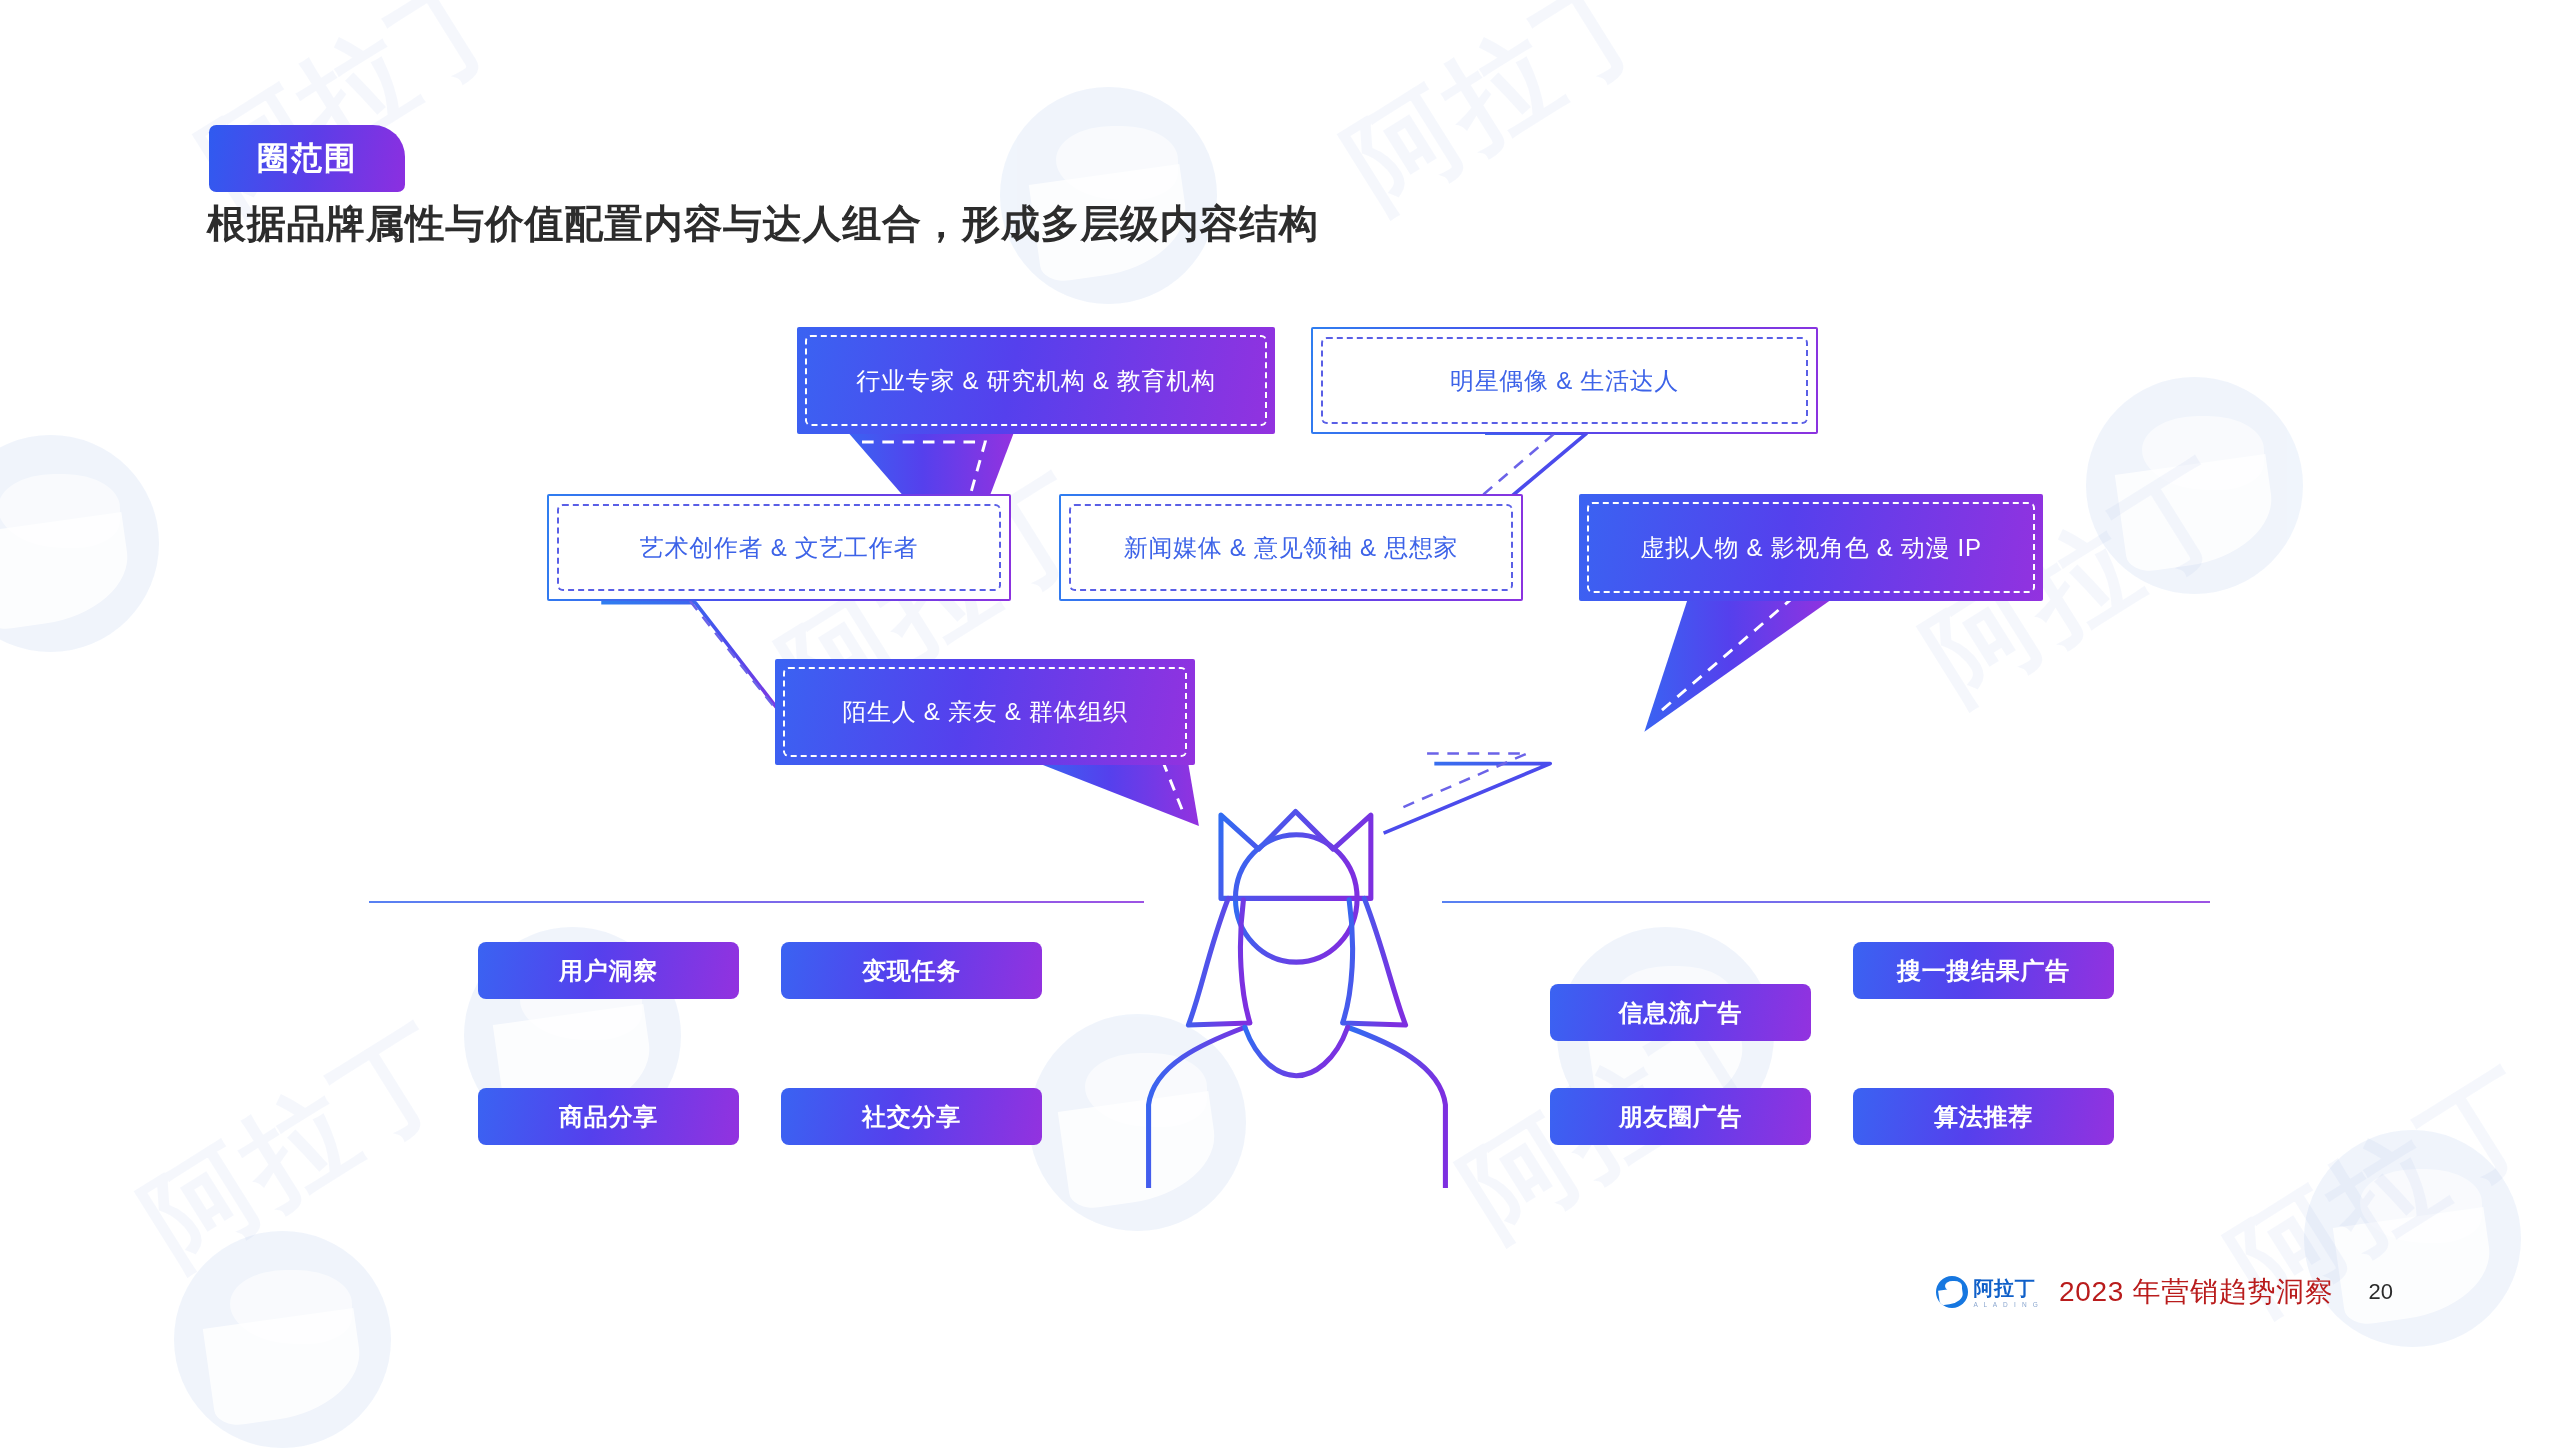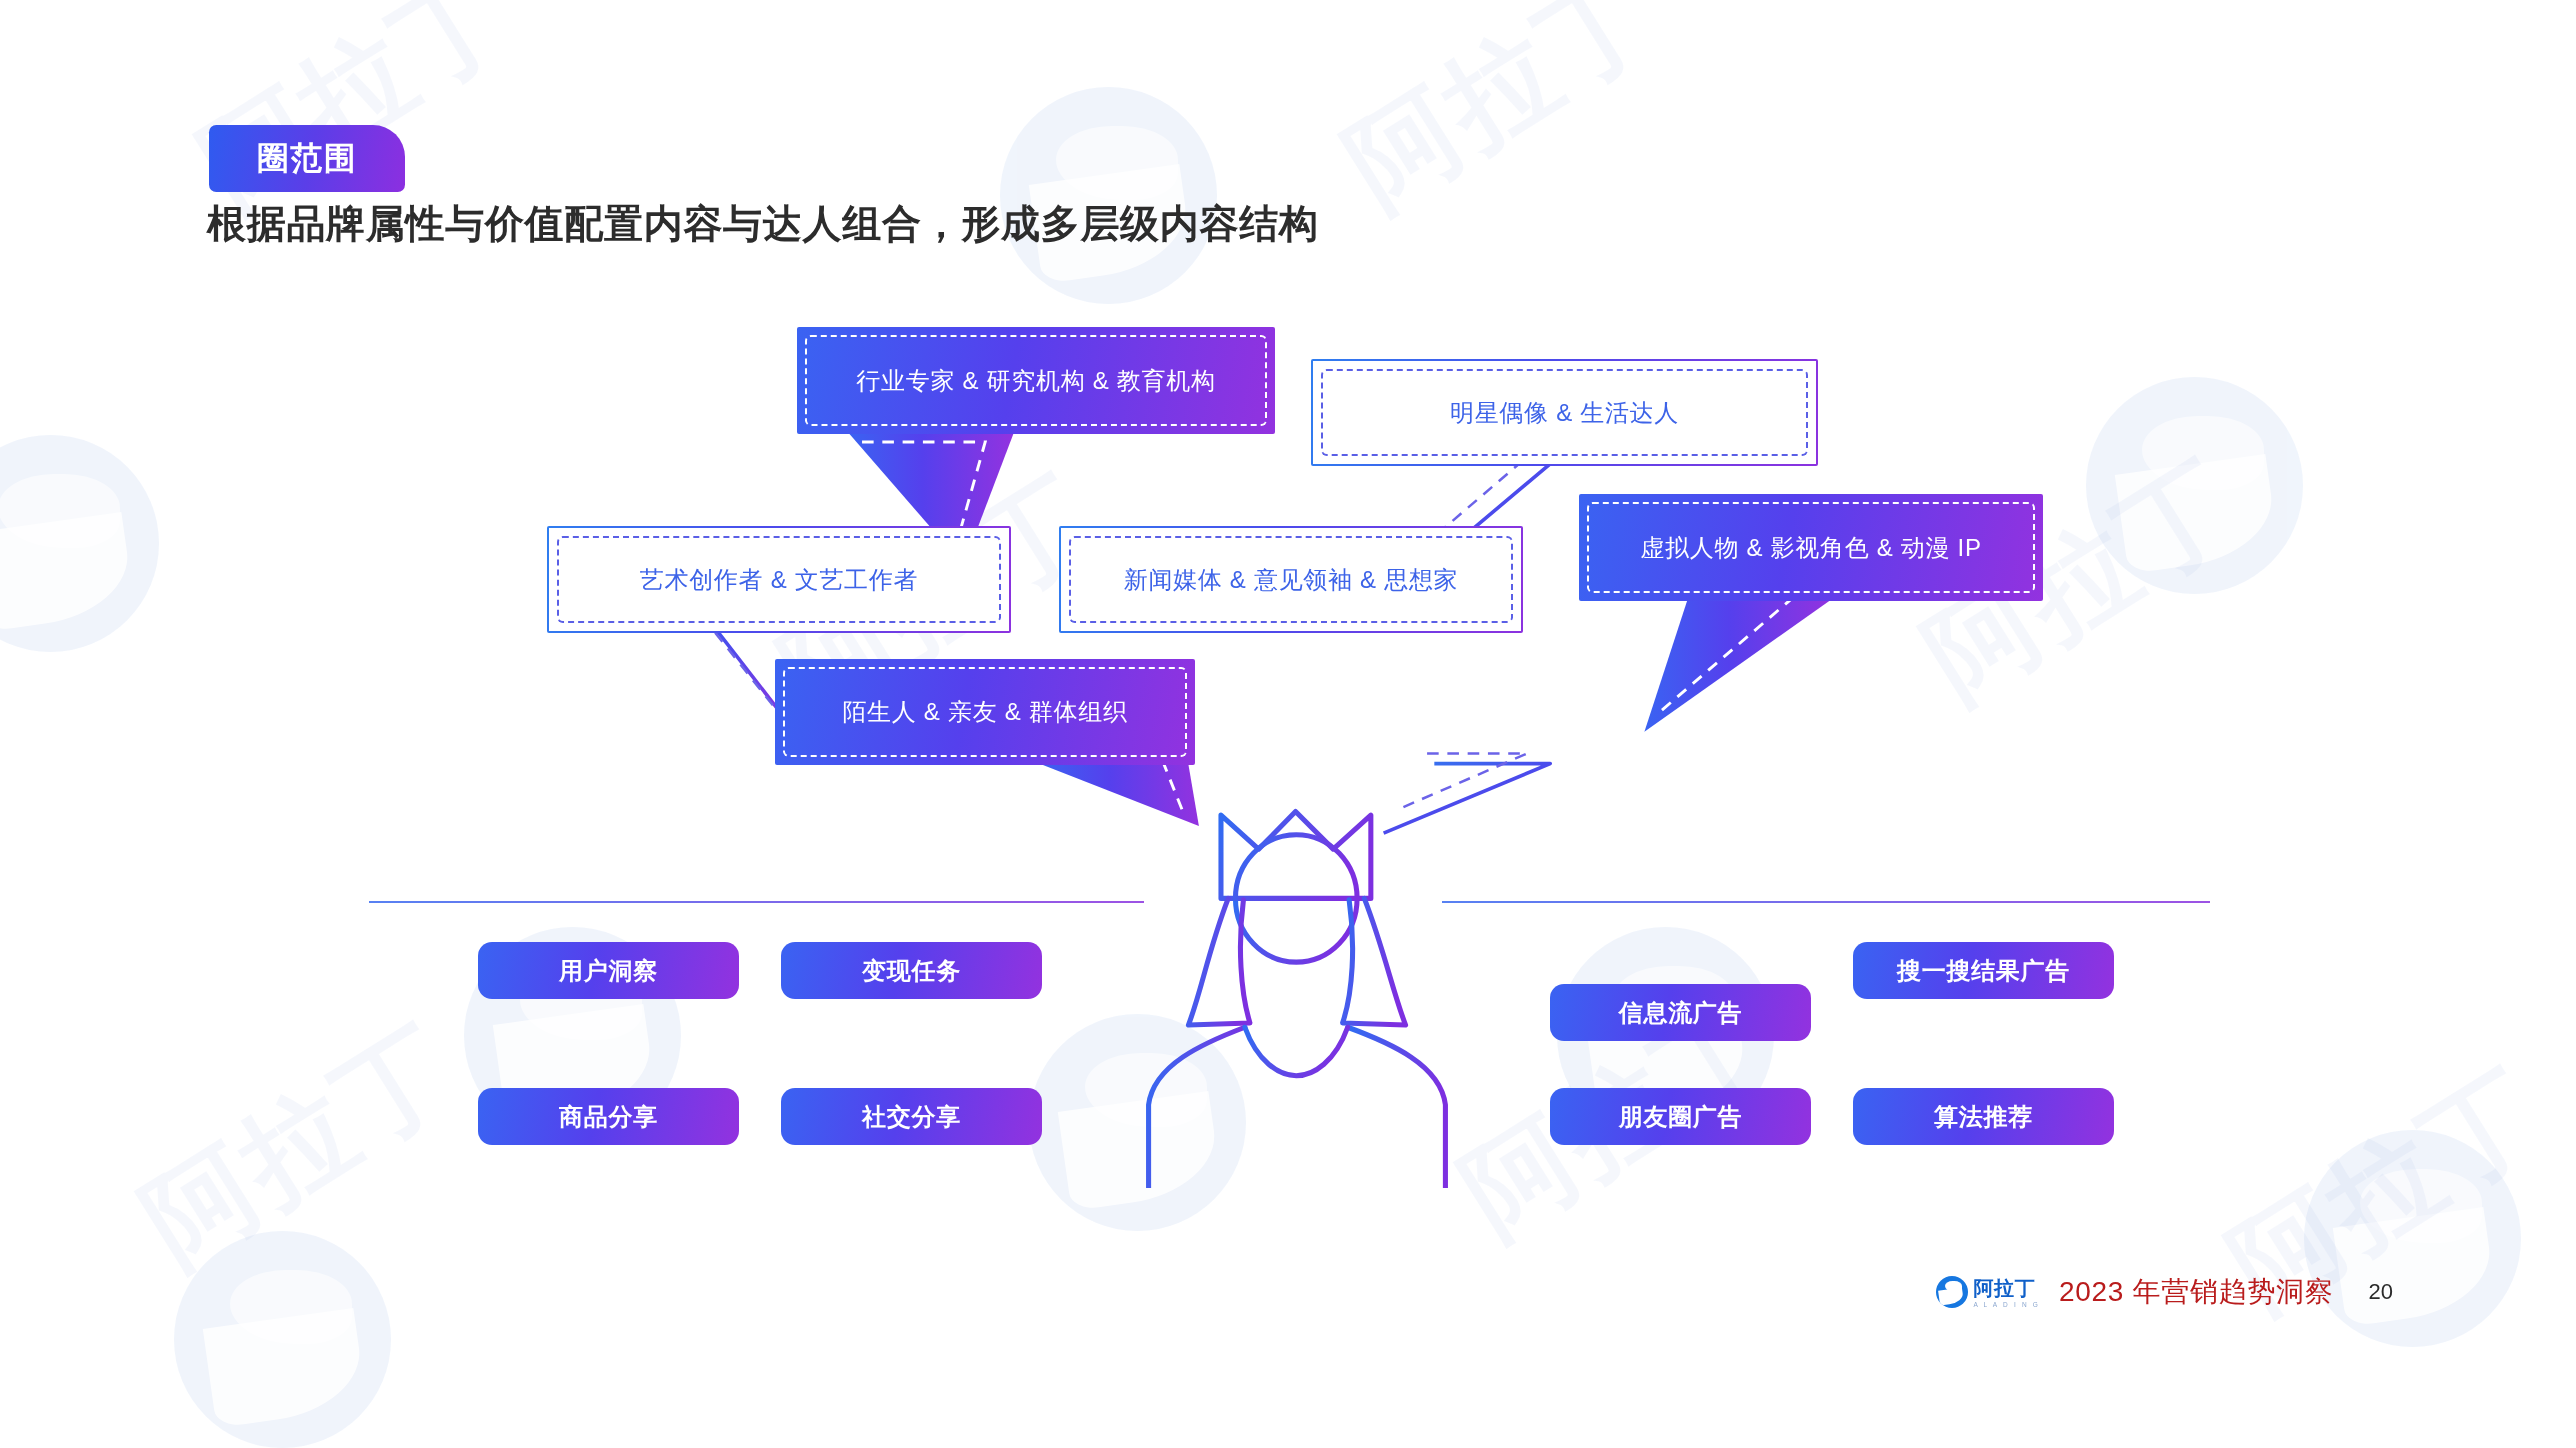--- a/index.html
+++ b/index.html
@@ -120,21 +120,20 @@
 
   
   .bubble.outline .box {
     background: #ffffff;
     border: 2.2px solid transparent;
     background-image:
       linear-gradient(#ffffff, #ffffff),
       linear-gradient(100deg, #2f7ef0 0%, #4b4bec 45%, #8c32df 100%);
     background-origin: border-box;
     background-clip: padding-box, border-box;
-    margin-top: 32px;
   }
   .bubble.outline .inner-dash {
     border-color: #5a5fe6;
   }
   .bubble.outline .lbl { color: #3d63e8; }
 
   
   .tails {
     position: absolute; inset: 0;
     z-index: 2;
@@ -148,21 +147,21 @@
     border-top: 2.9px dashed;
     border-image: linear-gradient(90deg, #3a6bf0, #8b34df) 1;
     opacity: 0.85;
     z-index: 2;
   }
 
   
   .tag {
     position: absolute;
     height: 57px;
-    border-radius: 14px;
+    border-radius: 8px;
     background: linear-gradient(100deg, #3a63f2 0%, #5540ed 45%, #9332df 100%);
     display: flex; align-items: center; justify-content: center;
     z-index: 4;
   }
   .tag span {
     color: #ffffff;
     font-size: 24px;
     font-weight: 700;
     letter-spacing: 0.7px;
     white-space: nowrap;

